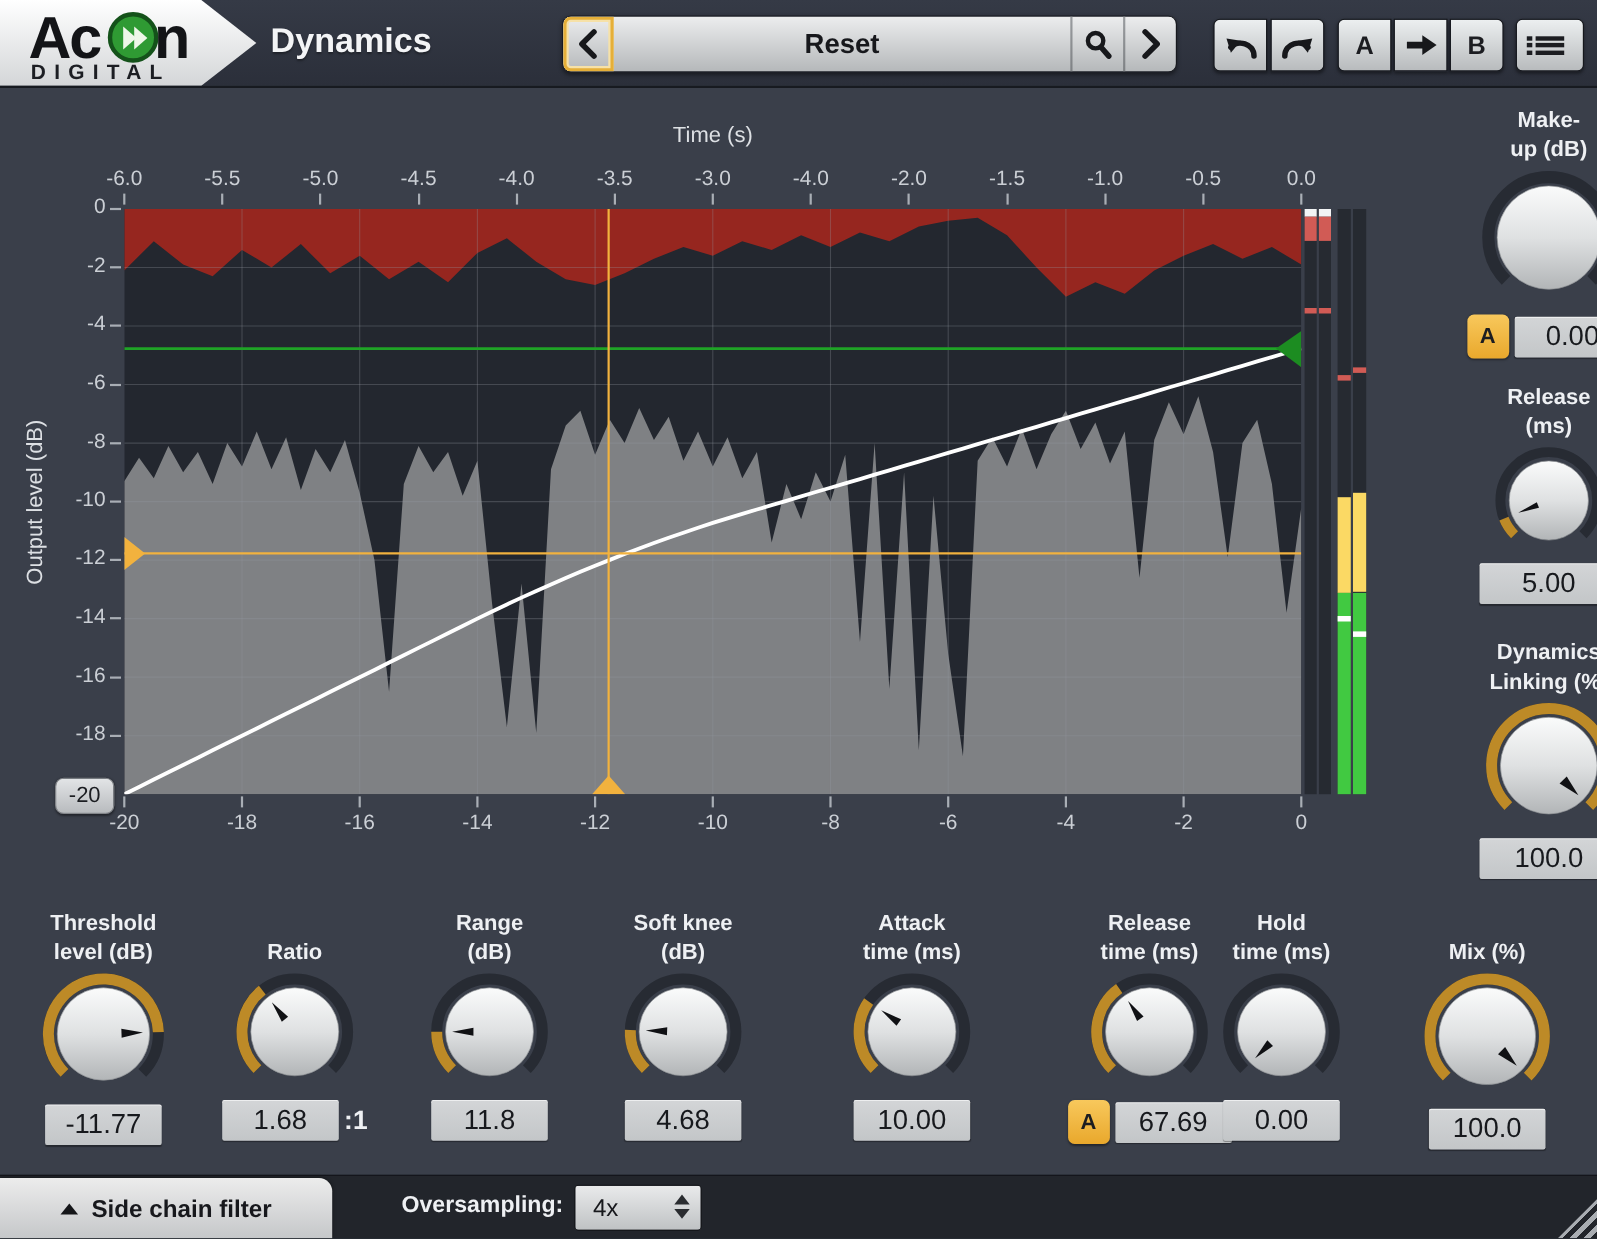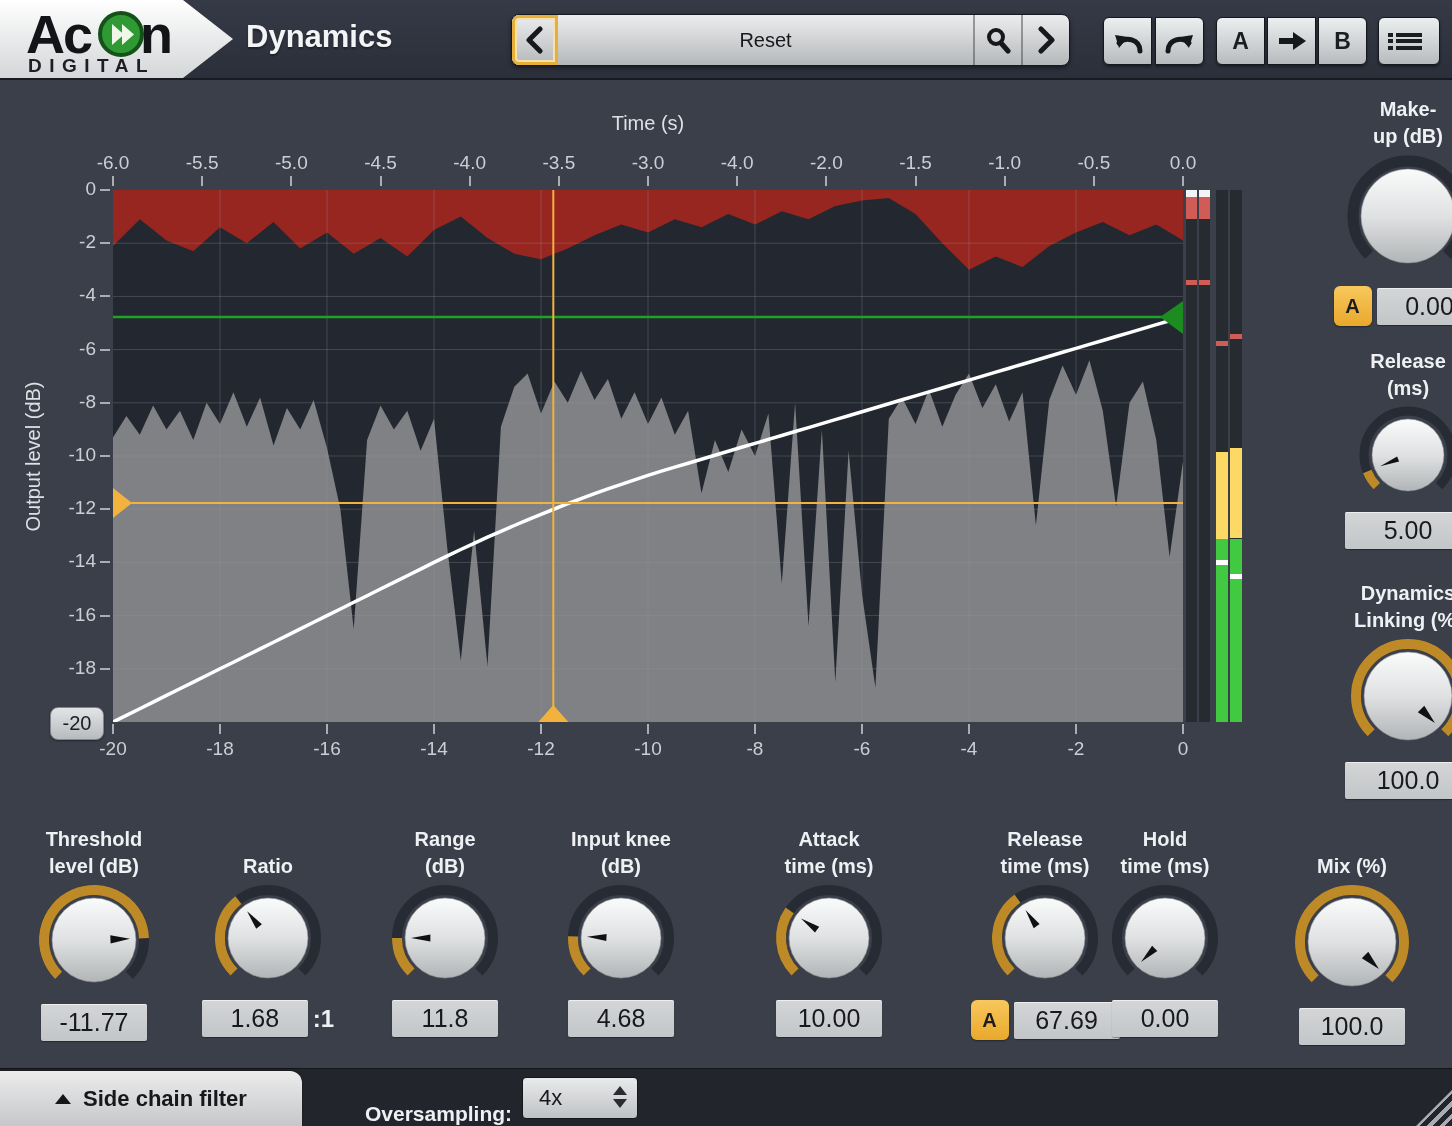--- a/index.html
+++ b/index.html
@@ -11,21 +11,21 @@
   #logo{position:absolute;left:0;top:0;}
   #plugin-title{position:absolute;left:246px;top:19px;font-size:31px;font-weight:bold;color:#f3f4f6;
                 text-shadow:0 2px 2px rgba(0,0,0,.35);}
   .lightbtn{background:linear-gradient(#eceff0,#b8bbbd);border:1px solid #16181d;border-radius:6px;
             display:flex;align-items:center;justify-content:center;box-shadow:0 2px 3px rgba(0,0,0,.4);}
   #preset-bar{position:absolute;left:511px;top:14px;width:557px;height:50px;border-radius:8px;
               background:linear-gradient(#ecedee,#b5b8ba);box-shadow:0 2px 4px rgba(0,0,0,.45);
               display:flex;align-items:stretch;overflow:hidden;border:1px solid #17191e;}
   .pbtn{width:46px;display:flex;align-items:center;justify-content:center;cursor:pointer;}
   #preset-prev{box-shadow:inset 0 0 0 3px #e5af39,inset 0 0 0 5px #f6e1a8;border-radius:7px 0 0 7px;}
-  #preset-name{flex:1;display:flex;align-items:center;justify-content:center;font-size:20px;color:#17181c;}
+  #preset-name{flex:1;display:flex;align-items:center;justify-content:center;font-size:25px;color:#17181c;font-weight:bold;}
   .pdiv{width:2px;background:linear-gradient(#9a9da0,#7e8184);}
   #undo-redo{position:absolute;left:1103px;top:17px;display:flex;gap:3px;}
   #undo-redo .lightbtn{width:47px;height:46px;}
   #undo-btn{border-radius:6px 0 0 6px;} #redo-btn{border-radius:0 6px 6px 0;}
   #ab-group{position:absolute;left:1216px;top:17px;display:flex;gap:2px;}
   #ab-group .seg{width:47px;height:46px;display:flex;align-items:center;justify-content:center;
                  font-size:23px;font-weight:bold;color:#1c1d21;border:1px solid #16181d;
                  background:linear-gradient(#eceff0,#b8bbbd);box-shadow:0 2px 3px rgba(0,0,0,.4);}
   #ab-a{border-radius:6px 0 0 6px;background:linear-gradient(#f8c85c,#e9a82c);}
   #ab-b{border-radius:0 6px 6px 0;}
@@ -57,21 +57,21 @@
   .abtn{width:38px;height:40px;border-radius:6px;background:linear-gradient(#f8c85c,#e9a82c);
         color:#1c1d21;font-size:20px;font-weight:bold;display:flex;align-items:center;justify-content:center;
         box-shadow:0 1px 2px rgba(0,0,0,.4);}
   .ksuffix{color:#eef0f3;font-size:24px;font-weight:600;}
   
   #footer{position:absolute;left:0;top:1068px;width:100%;height:58px;background:#22252b;border-top:1px solid #13151a;}
   #sidechain-btn{position:absolute;left:0;top:1071px;width:302px;height:55px;border-radius:0 12px 0 0;
                  background:linear-gradient(#ececec,#c5c7c9);display:flex;align-items:center;justify-content:center;
                  gap:12px;font-size:22px;font-weight:600;color:#17181c;box-shadow:0 -1px 3px rgba(0,0,0,.3);}
   .tri-up{width:0;height:0;border-left:8px solid transparent;border-right:8px solid transparent;border-bottom:10px solid #151619;}
-  #oversampling-label{position:absolute;left:365px;top:1084px;color:#eef0f3;font-size:21px;font-weight:600;margin-top:18px;}
+  #oversampling-label{position:absolute;left:365px;top:1084px;color:#eef0f3;font-size:21px;font-weight:600;}
   #oversampling-select{position:absolute;left:522px;top:1077px;width:116px;height:42px;border-radius:4px;
                        background:linear-gradient(#e9eaeb,#bfc2c4);border:1px solid #15171b;display:flex;
                        align-items:center;color:#17181c;font-size:22px;padding-left:16px;box-sizing:border-box;}
   #spinner{position:absolute;right:10px;top:8px;display:flex;flex-direction:column;gap:4px;}
   .sp-up{width:0;height:0;border-left:7px solid transparent;border-right:7px solid transparent;border-bottom:9px solid #2a2c30;}
   .sp-dn{width:0;height:0;border-left:7px solid transparent;border-right:7px solid transparent;border-top:9px solid #2a2c30;}
   #resize-grip{position:absolute;right:0;bottom:0;width:36px;height:36px;
                background:repeating-linear-gradient(-45deg,transparent 0 5px,#a9adb2 5px 9px);
                clip-path:polygon(100% 0,100% 100%,0 100%);}
 </style>
@@ -427,21 +427,21 @@
           <circle cx="58" cy="58" r="40" fill="url(#kg6)" stroke="#8e9194" stroke-width="0.6"></circle>
           <polygon points="24.0,58.0 43.4,61.6 43.4,54.4" fill="#101114"></polygon>
         </svg>
       </div>
     <div class="kvalrow">
         <div class="kvalue">11.8</div>
       </div>
   </div>
   <div class="kgroup" style="left:535px;top:820px;">
     <div class="klabel">
-        <span>Input knee</span>
+        <span>Soft knee</span>
         <span>(dB)</span>
       </div>
     <div class="kwidget" style="height: 116px;">
         <svg width="116" height="116">
           <defs>
             <linearGradient id="kg7" x1="0" y1="0" x2="0" y2="1">
               <stop offset="0" stop-color="#fafbfb"></stop>
               <stop offset="0.5" stop-color="#dfe1e2"></stop>
               <stop offset="1" stop-color="#b2b5b7"></stop>
             </linearGradient>

